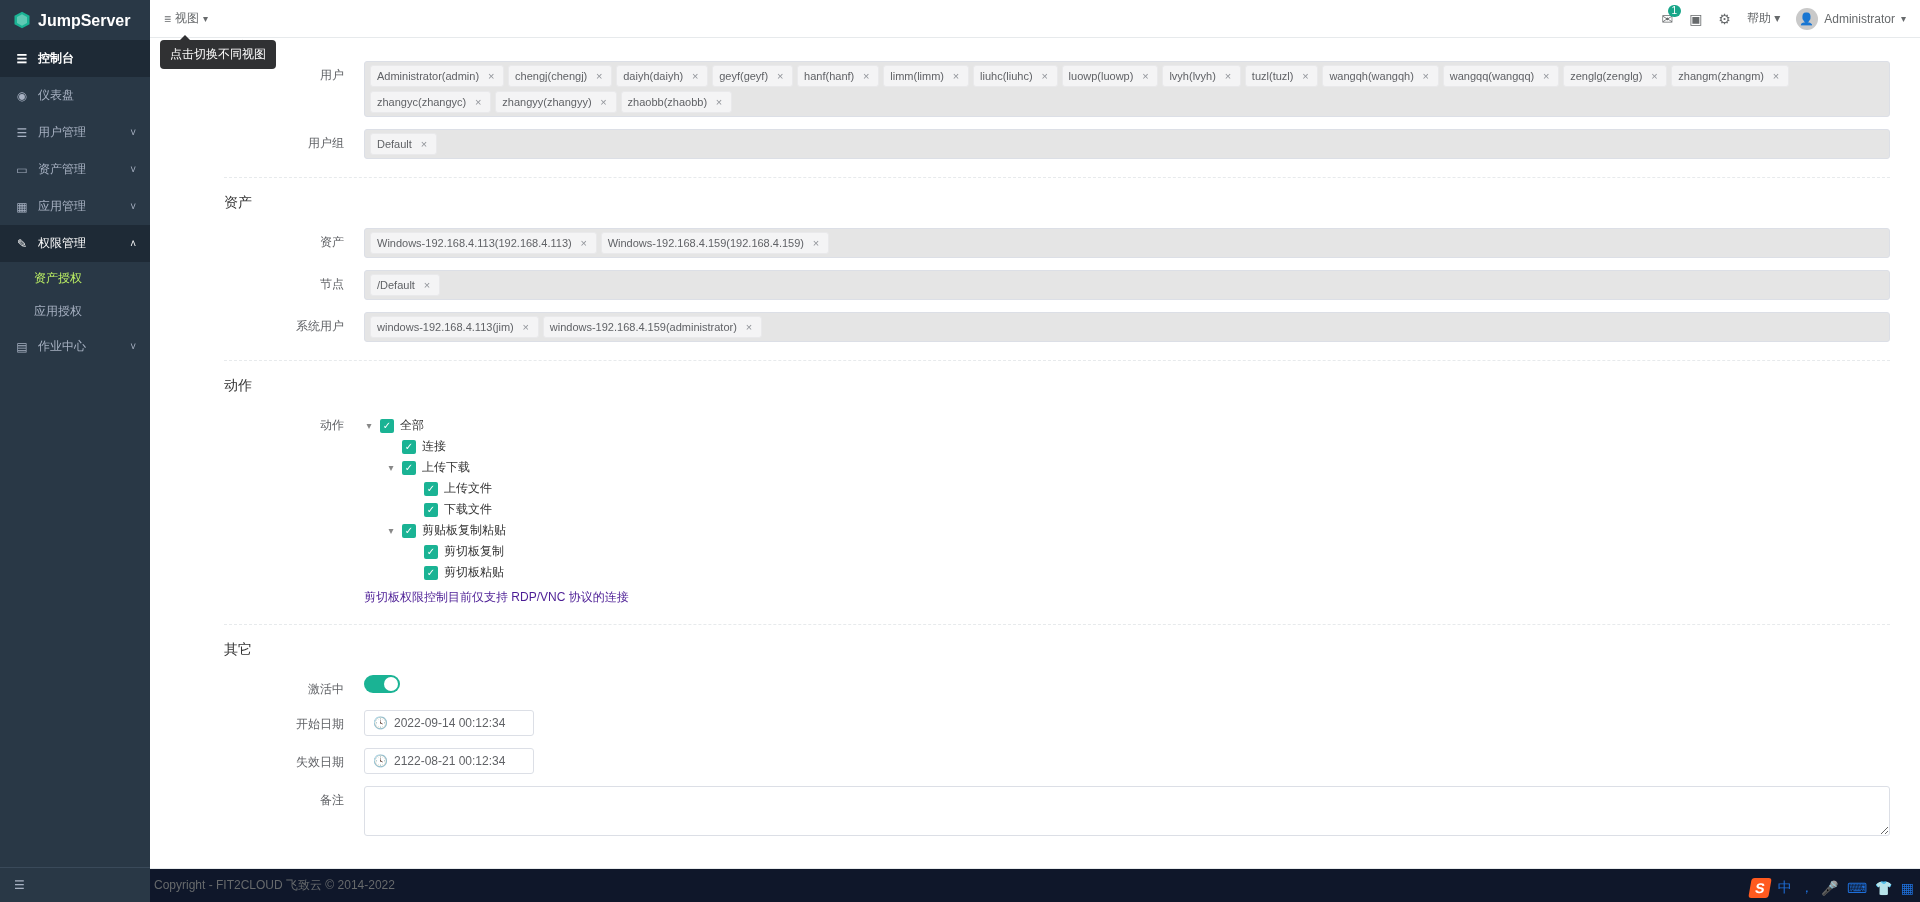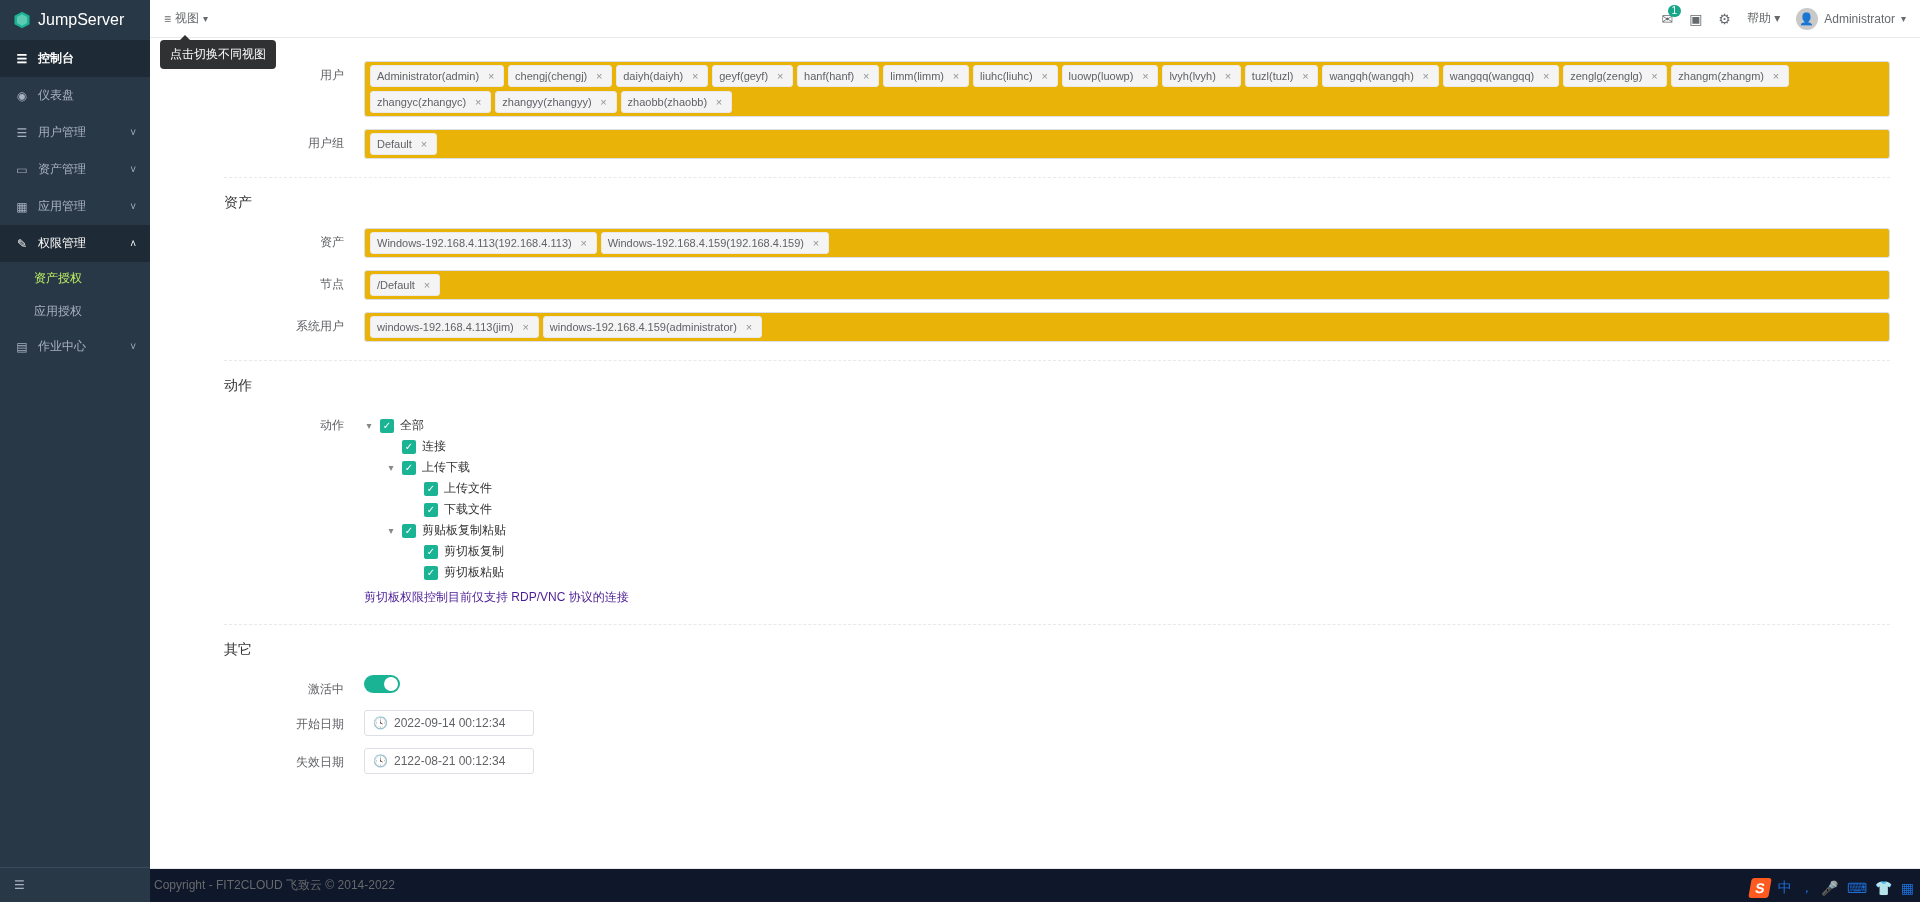--- a/index.html
+++ b/index.html
@@ -1,20 +1,20 @@
 <!DOCTYPE html>
 <html><head>
 <meta charset="utf-8">
 <style>
 *{box-sizing:border-box;margin:0;padding:0}
 body{font-family:"Microsoft YaHei",Arial,sans-serif;font-size:12px;color:#333;background:#f3f3f4;overflow:hidden}
 .app{display:flex;height:100vh;width:100vw}
 
 .sidebar{width:150px;background:#293846;color:#a7b1c2;display:flex;flex-direction:column;flex-shrink:0}
-.logo{display:flex;align-items:center;padding:10px 12px;color:#fff;font-size:16px;font-weight:400}
+.logo{display:flex;align-items:flex-end;padding:10px 12px;color:#fff;font-size:16px;font-weight:700}
 .logo svg{margin-right:6px}
 .nav{flex:1}
 .nav-item{display:flex;align-items:center;padding:10px 14px;cursor:pointer;color:#a7b1c2;position:relative}
 .nav-item.header{background:#1e2a36;color:#fff;font-weight:600}
 .nav-item .icon{width:16px;text-align:center;margin-right:8px;font-size:12px}
 .nav-item .arrow{margin-left:auto;font-size:10px}
 .nav-item.active{color:#fff;background:#1e2a36}
 .sub-item{padding:8px 14px 8px 34px;cursor:pointer;color:#a7b1c2;font-size:12px}
 .sub-item.selected{color:#bef264}
 .sidebar-footer{padding:10px 14px;border-top:1px solid #3a4a5a}
@@ -30,21 +30,21 @@
 .user{display:flex;align-items:center;gap:6px;cursor:pointer}
 .avatar{width:22px;height:22px;border-radius:50%;background:#c9c9c9;display:flex;align-items:center;justify-content:center;color:#fff;font-size:12px}
 .tooltip{position:absolute;top:40px;left:10px;background:#303133;color:#fff;padding:6px 10px;border-radius:4px;font-size:12px}
 .tooltip::before{content:"";position:absolute;top:-5px;left:20px;border:5px solid transparent;border-bottom-color:#303133;border-top:none}
 
 .content{flex:1;overflow:auto;background:#fff;padding:0 30px 20px 14px}
 .section-title{font-size:14px;color:#333;padding:16px 0 10px 60px;font-weight:500}
 .form-row{display:flex;align-items:flex-start;padding:6px 0}
 .form-label{width:200px;text-align:right;padding-right:20px;padding-top:6px;color:#606266;font-size:12px}
 .form-value{flex:1;min-width:0}
-.tagbox{border:1px solid #dcdfe6;border-radius:3px;padding:3px 5px;min-height:30px;display:flex;flex-wrap:wrap;gap:4px;align-items:center;background:#eab308;cursor:text}
+.tagbox{border:1px solid #dcdfe6;border-radius:3px;padding:3px 5px;min-height:30px;display:flex;flex-wrap:wrap;gap:4px;align-items:center;background:#e5e5e5;cursor:text}
 .tag{background:#f4f4f5;border:1px solid #e9e9eb;color:#606266;border-radius:3px;padding:1px 6px;font-size:11px;display:inline-flex;align-items:center;gap:6px;line-height:18px}
 .tag .x{cursor:pointer;color:#909399;border-radius:50%;width:12px;height:12px;display:flex;align-items:center;justify-content:center;font-size:11px}
 hr.divider{border:none;border-top:1px dashed #e7eaec;margin:12px 0 0 60px}
 
 .tree{padding-top:4px}
 .tree-node{display:flex;align-items:center;gap:6px;padding:2px 0;font-size:12px;color:#333}
 .tree-node .caret{width:10px;text-align:center;color:#888;cursor:pointer;font-size:10px}
 .tree-node .cb{width:14px;height:14px;background:#1ab394;border-radius:2px;display:flex;align-items:center;justify-content:center;color:#fff;font-size:10px;cursor:pointer}
 .tree-children{padding-left:22px}
 .tree-note{color:#4c1d95;font-size:12px;padding-top:6px}
@@ -349,20 +349,24 @@
       </div>
       <div class="form-row">
         <div class="form-label">失效日期</div>
         <div class="form-value">
             <div class="date-input">
               <span class="clock">🕓</span>
               <span>2122-08-21 00:12:34</span>
             </div>
           </div>
       </div>
+      <div class="form-row">
+        <div class="form-label">备注</div>
+        <div class="form-value"><textarea class="textarea" style=""></textarea></div>
+      </div>
     </div>
 
     <div class="footer">Copyright - FIT2CLOUD 飞致云 © 2014-2022</div>
   </div>
 </div>
 
 <div class="ime-bar">
   <div class="s-logo">S</div>
   <span>中</span>
   <span>，</span>

